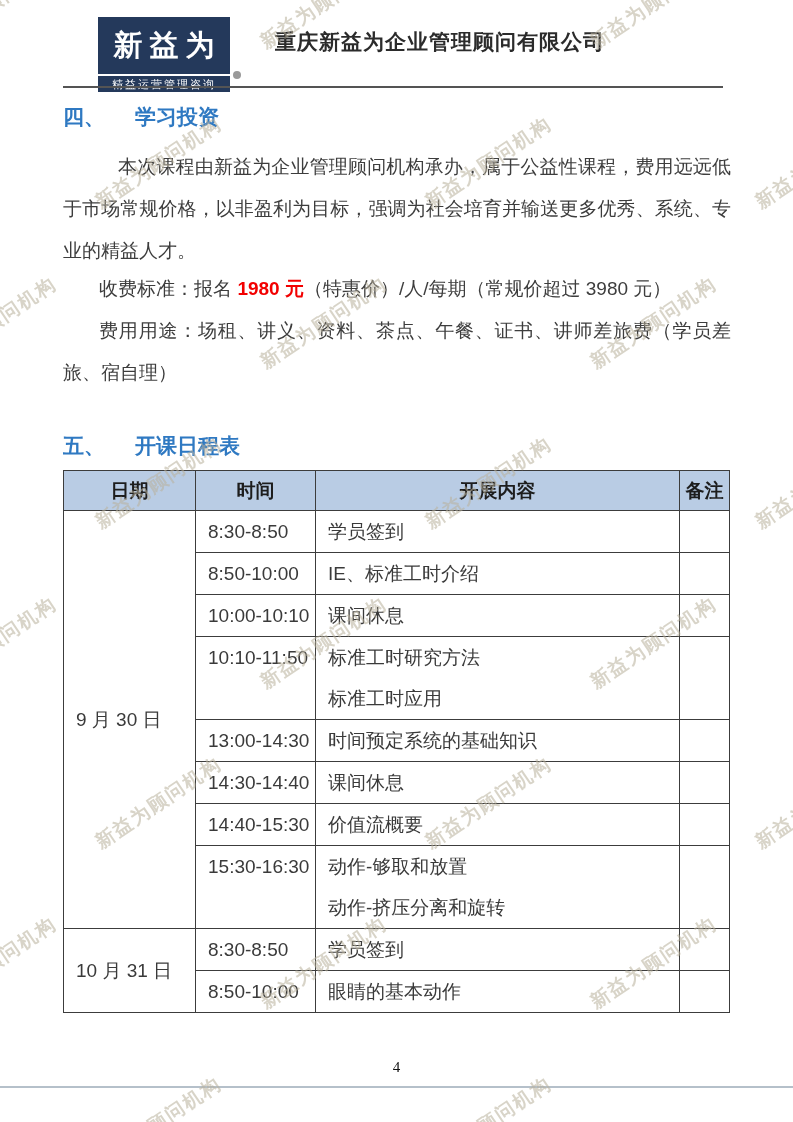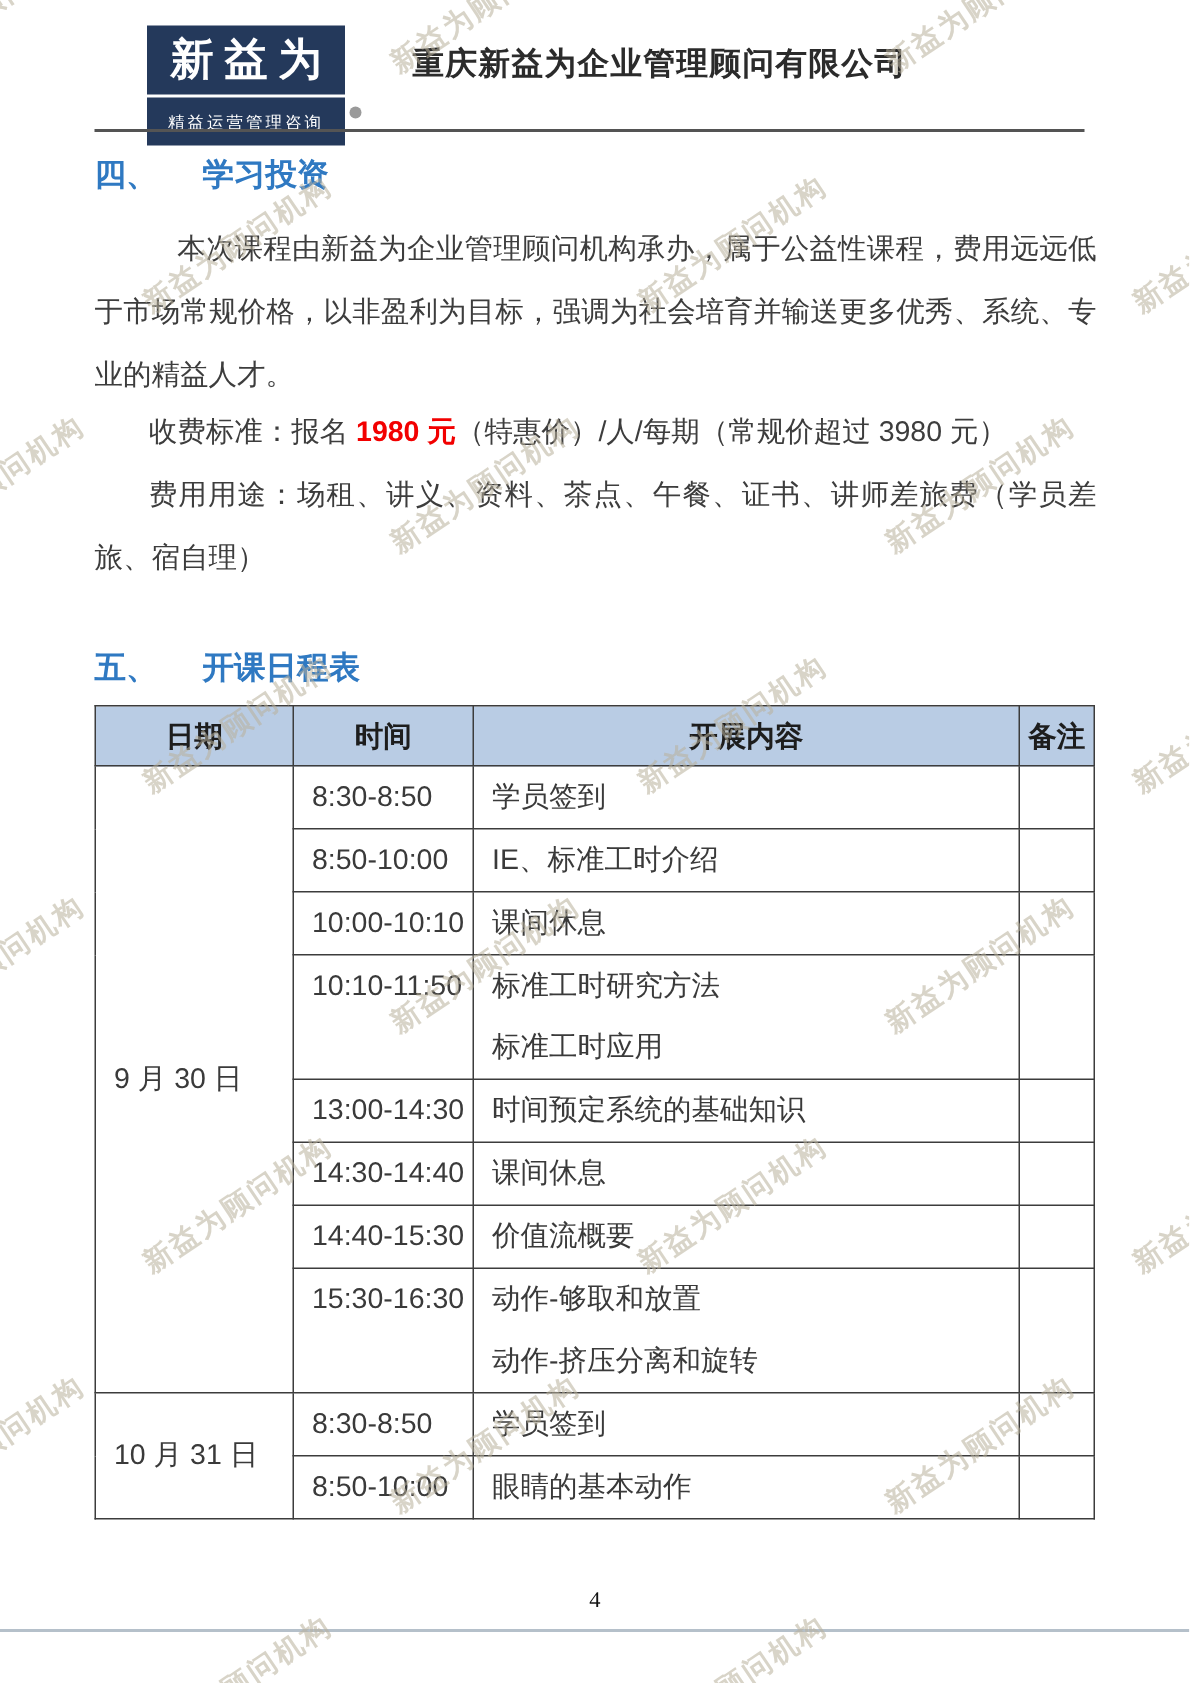--- a/index.html
+++ b/index.html
@@ -6,23 +6,23 @@
     --accent-blue:#2F79C2; --price-red:#F20000; --logo-navy:#24395B;
     --table-header-bg:#B9CCE4; --table-border:#3C3C3C;
     --watermark:#B9B19C; --footer-line:#B5C0CA;
   }
   *{margin:0;padding:0;box-sizing:border-box;}
   body{background:#fff;font-family:"Liberation Sans","DejaVu Sans",sans-serif;}
   .page{position:relative;width:793px;height:1122px;background:#fff;overflow:hidden;}
 
   
   .logo{position:absolute;left:98px;top:17px;width:132px;}
-  .logo-main{height:46px;background:var(--logo-navy);color:#fff;display:flex;align-items:center;justify-content:center;
+  .logo-main{height:57px;background:var(--logo-navy);color:#fff;display:flex;align-items:center;justify-content:center;
     font-size:29px;font-weight:bold;letter-spacing:7px;padding-left:7px;}
-  .logo-band{margin-top:2px;height:32px;background:var(--logo-navy);color:#fff;display:flex;align-items:center;justify-content:center;
+  .logo-band{margin-top:2px;height:16px;background:var(--logo-navy);color:#fff;display:flex;align-items:center;justify-content:center;
     font-size:11px;letter-spacing:2px;}
   .logo-dot{position:absolute;left:233px;top:71px;width:8px;height:8px;border-radius:50%;background:#9a9a9a;}
   .company{position:absolute;left:245px;top:28px;width:390px;text-align:center;}
   .company-cn{font-size:21px;font-weight:bold;color:#2b2b2b;letter-spacing:1px;}
   .company-en{margin-top:6px;font-size:12.5px;color:#5f5f5f;font-family:"Liberation Serif","DejaVu Serif",serif;}
   .header-rule{position:absolute;left:63px;top:86px;width:660px;height:2px;background:#545454;}
 
   
   .doc-body{position:absolute;left:63px;top:103px;width:668px;color:#3d3d3d;font-size:19px;}
   .sec-heading{font-size:21px;font-weight:bold;color:var(--accent-blue);line-height:27px;}

